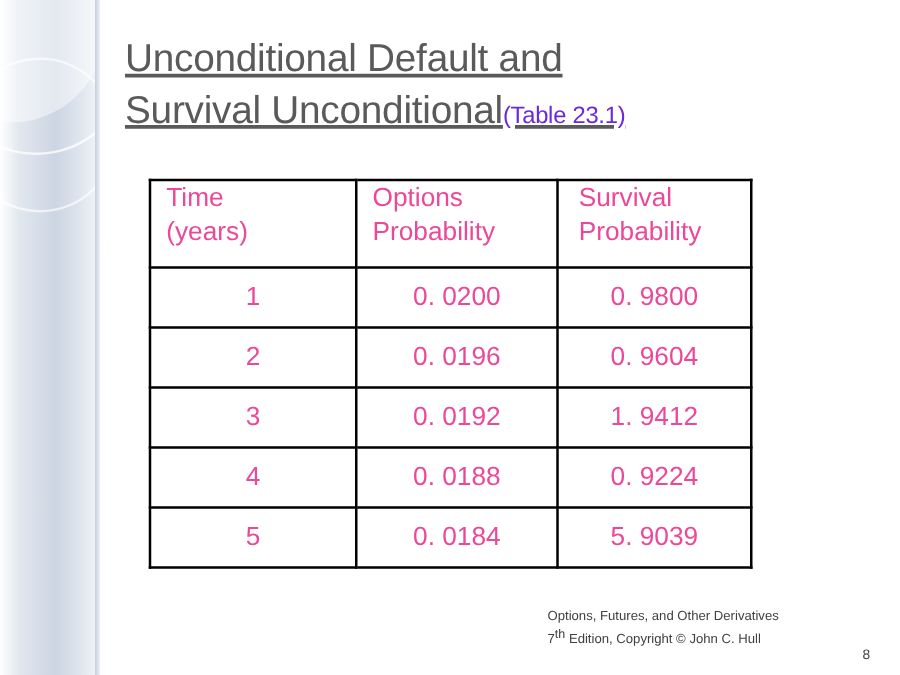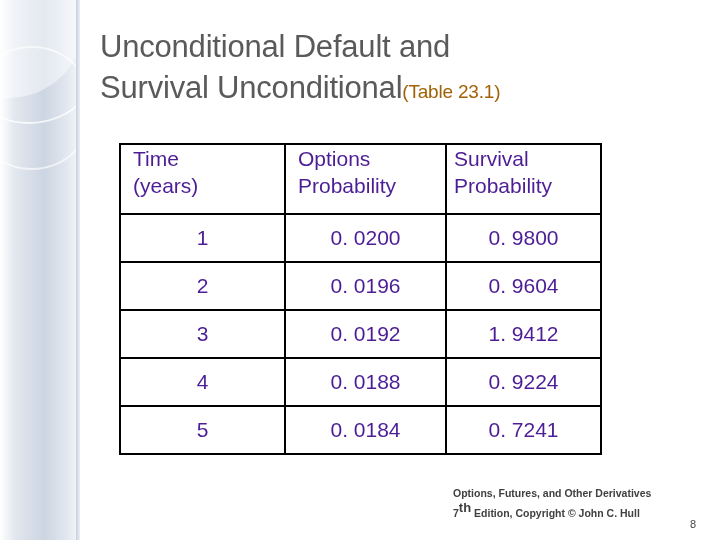--- a/index.html
+++ b/index.html
@@ -68,78 +68,78 @@
     position: absolute;
     left: 100px;
     top: 26px;
     width: 600px;
   }
   .title-line {
     font-size: 31px;
     color: #5a5a5a;
     line-height: 41px;
     letter-spacing: -0.2px;
+    text-decoration: underline;
   }
   .title-suffix {
     font-size: 19px;
-    color: #a16207;
+    color: #6d28d9;
   }
 
   
   .table-wrap {
     position: absolute;
     left: 119px;
     top: 143px;
   }
   table.data {
     border-collapse: collapse;
     table-layout: fixed;
   }
   table.data td {
     border: 2px solid #000000;
     font-size: 21px;
-    color: #4c1d95;
+    color: #ec4899;
     padding: 0;
   }
   col.c1 { width: 165px; }
   col.c2 { width: 161px; }
   col.c3 { width: 155px; }
 
   .hdr td {
     vertical-align: top;
     height: 68px;
     padding: 6px 0 0 0;
   }
   .hdr .h-inner {
     padding-left: 12px;
     line-height: 27px;
   }
   .hdr .h-center {
-    padding-left: 7px;
+    padding-left: 16px;
   }
 
   .body-row td {
     height: 46px;
     text-align: center;
     vertical-align: middle;
   }
 
   
   .footer {
     position: absolute;
-    left: 453px;
+    left: 438px;
     top: 487px;
     width: 250px;
     color: #404040;
     font-size: 10.5px;
     line-height: 13.5px;
-    font-weight: bold;
   }
   .footer sup {
-    font-size: 13px;
+    font-size: 10px;
     vertical-align: super;
   }
   .page-num {
     position: absolute;
     left: 690px;
     top: 518px;
     font-size: 11px;
     color: #4a4a4a;
   }
 </style>
@@ -205,21 +205,21 @@
         <td>1. 9412</td>
       </tr>
       <tr class="body-row">
         <td>4</td>
         <td>0. 0188</td>
         <td>0. 9224</td>
       </tr>
       <tr class="body-row">
         <td>5</td>
         <td>0. 0184</td>
-        <td>0. 7241</td>
+        <td>5. 9039</td>
       </tr>
     </tbody>
   </table>
 </div>
 
 <div class="footer">
   <div>Options, Futures, and Other Derivatives</div>
   <div>
     <span>7</span><sup>th</sup><span> Edition, Copyright © John C. Hull</span>
   </div>

